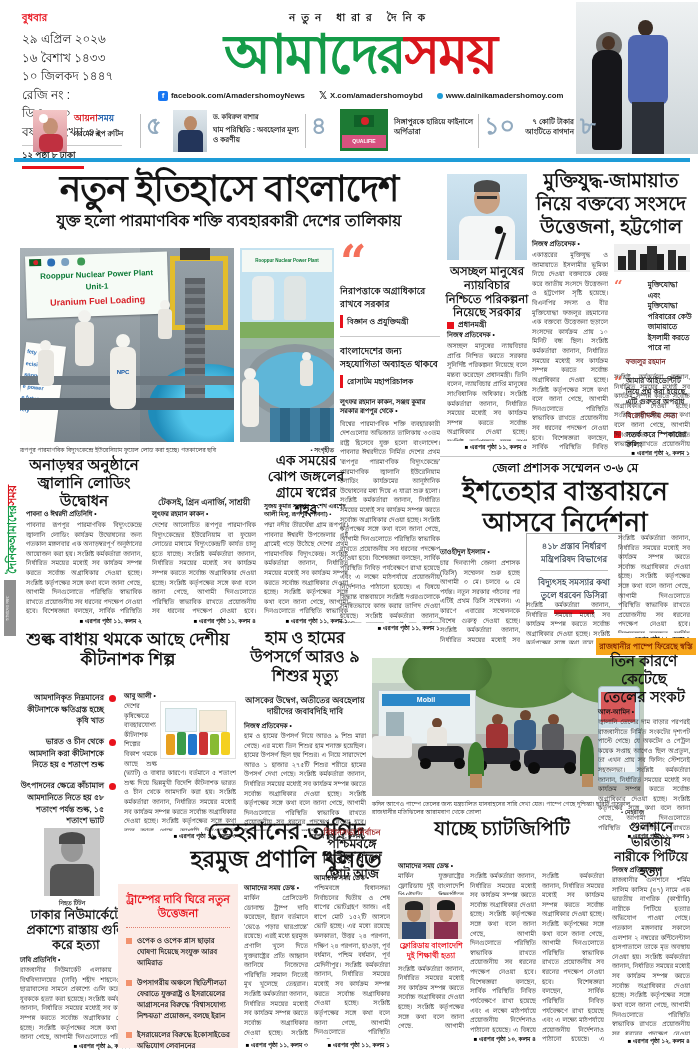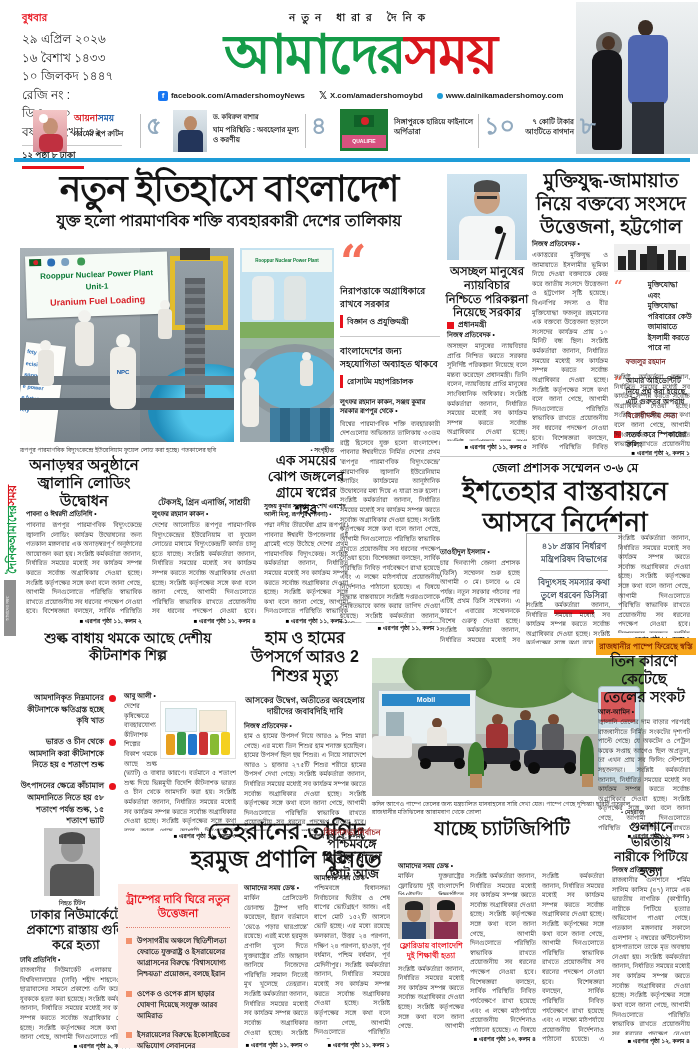--- a/index.html
+++ b/index.html
@@ -298,21 +298,21 @@
   <div class="abs c deck" style="left:152px;top:497px;width:104px;">টেকসই, গ্রিন এনার্জি, সাশ্রয়ী</div>
   <div class="abs byline" style="left:152px;top:510px;width:104px;">লুৎফর রহমান কাকন •</div>
   <div class="abs body-txt" style="left:152px;top:520px;width:104px;height:96px;">দেশের আলোচিত রূপপুর পারমাণবিক বিদ্যুৎকেন্দ্রের ইউরেনিয়াম বা ফুয়েল লোডের মাধ্যমে বিদ্যুৎকেন্দ্রটি কার্যত চালু হতে যাচ্ছে। সংশ্লিষ্ট কর্মকর্তারা জানান, নির্ধারিত সময়ের মধ্যেই সব কার্যক্রম সম্পন্ন করতে সর্বোচ্চ অগ্রাধিকার দেওয়া হচ্ছে। সংশ্লিষ্ট কর্তৃপক্ষের সঙ্গে কথা বলে জানা গেছে, আগামী দিনগুলোতে পরিস্থিতি স্বাভাবিক রাখতে প্রয়োজনীয় সব ধরনের পদক্ষেপ নেওয়া হবে। বিশেষজ্ঞরা বলছেন, সার্বিক পরিস্থিতি নিবিড় পর্যবেক্ষণে রাখা হয়েছে এবং এ লক্ষ্যে মাঠপর্যায়ে প্রয়োজনীয় নির্দেশনাও পাঠানো হয়েছে। এ বিষয়ে সিদ্ধান্ত বাস্তবায়নে সংশ্লিষ্ট দপ্তরগুলোকে সমন্বিতভাবে কাজ করার তাগিদ দেওয়া হয়েছে। সংশ্লিষ্ট কর্মকর্তারা জানান, নির্ধারিত সময়ের মধ্যেই সব কার্যক্রম সম্পন্ন করতে সর্বোচ্চ অগ্রাধিকার দেওয়া হচ্ছে। সংশ্লিষ্ট কর্তৃপক্ষের সঙ্গে কথা বলে জানা গেছে, আগামী দিনগুলোতে পরিস্থিতি স্বাভাবিক রাখতে প্রয়োজনীয় সব ধরনের পদক্ষেপ নেওয়া হবে। বিশেষজ্ঞরা বলছেন, সার্বিক পরিস্থিতি নিবিড় পর্যবেক্ষণে রাখা হয়েছে এবং এ লক্ষ্যে মাঠপর্যায়ে প্রয়োজনীয় নির্দেশনাও পাঠানো হয়েছে। এ বিষয়ে সিদ্ধান্ত বাস্তবায়নে সংশ্লিষ্ট দপ্তরগুলোকে সমন্বিতভাবে কাজ করার তাগিদ দেওয়া হয়েছে। </div>
   <div class="abs more" style="left:152px;top:616px;width:104px;">■ এরপর পৃষ্ঠা ১১, কলম ৪</div>
 
   <div class="abs c hl" style="left:264px;top:453px;width:84px;font-size:13.5px;">এক সময়ের ঝোপ জঙ্গলের গ্রামে স্বপ্নের শহর</div>
   <div class="abs byline" style="left:264px;top:503px;width:84px;font-size:6px;">সুজয় কুমার সরকার ও শেখ এরশেদ আলী মিলু, রূপপুর (পাবনা) •</div>
   <div class="abs body-txt" style="left:264px;top:520px;width:84px;height:96px;">পদ্মা নদীর তীরঘেঁষা গ্রাম রূপপুর। পাবনার ঈশ্বরদী উপজেলার এই গ্রামেই গড়ে উঠেছে দেশের প্রথম পারমাণবিক বিদ্যুৎকেন্দ্র। সংশ্লিষ্ট কর্মকর্তারা জানান, নির্ধারিত সময়ের মধ্যেই সব কার্যক্রম সম্পন্ন করতে সর্বোচ্চ অগ্রাধিকার দেওয়া হচ্ছে। সংশ্লিষ্ট কর্তৃপক্ষের সঙ্গে কথা বলে জানা গেছে, আগামী দিনগুলোতে পরিস্থিতি স্বাভাবিক রাখতে প্রয়োজনীয় সব ধরনের পদক্ষেপ নেওয়া হবে। বিশেষজ্ঞরা বলছেন, সার্বিক পরিস্থিতি নিবিড় পর্যবেক্ষণে রাখা হয়েছে এবং এ লক্ষ্যে মাঠপর্যায়ে প্রয়োজনীয় নির্দেশনাও পাঠানো হয়েছে। এ বিষয়ে সিদ্ধান্ত বাস্তবায়নে সংশ্লিষ্ট দপ্তরগুলোকে সমন্বিতভাবে কাজ করার তাগিদ দেওয়া হয়েছে। সংশ্লিষ্ট কর্মকর্তারা জানান, নির্ধারিত সময়ের মধ্যেই সব কার্যক্রম সম্পন্ন করতে সর্বোচ্চ অগ্রাধিকার দেওয়া হচ্ছে। সংশ্লিষ্ট কর্তৃপক্ষের সঙ্গে কথা বলে জানা গেছে, আগামী দিনগুলোতে পরিস্থিতি স্বাভাবিক রাখতে প্রয়োজনীয় সব ধরনের পদক্ষেপ নেওয়া হবে। বিশেষজ্ঞরা বলছেন, সার্বিক পরিস্থিতি নিবিড় পর্যবেক্ষণে রাখা হয়েছে এবং এ লক্ষ্যে মাঠপর্যায়ে প্রয়োজনীয় নির্দেশনাও পাঠানো হয়েছে। এ বিষয়ে সিদ্ধান্ত বাস্তবায়নে সংশ্লিষ্ট দপ্তরগুলোকে সমন্বিতভাবে কাজ করার তাগিদ দেওয়া হয়েছে। </div>
   <div class="abs more" style="left:264px;top:616px;width:84px;">■ এরপর পৃষ্ঠা ১১, কলম ১</div>
 
-  <div class="abs c hl" style="left:20px;top:630px;width:216px;font-size:14px;">শুল্ক বাধায় থমকে আছে দেশীয় কীটনাশক শিল্প</div>
+  <div class="abs c hl" style="left:20px;top:630px;width:216px;font-size:17px;">শুল্ক বাধায় থমকে আছে দেশীয় কীটনাশক শিল্প</div>
   <div class="abs" style="left:20px;top:692px;width:96px;">
     <div class="pbul">
         <span class="txt">আমদানিকৃত নিম্নমানের কীটনাশকে ক্ষতিগ্রস্ত হচ্ছে কৃষি খাত</span>
         <span class="dot"></span>
       </div>
     <div class="pbul">
         <span class="txt">ভারত ও চীন থেকে আমদানি করা কীটনাশকে নিতে হয় ৫ শতাংশ শুল্ক</span>
         <span class="dot"></span>
       </div>
     <div class="pbul">
@@ -329,21 +329,21 @@
       <div style="left:16px;top:30px;width:9px;height:23px;border-radius:2px;background:#3a9c4a;"></div>
       <div style="left:27px;top:32px;width:9px;height:21px;border-radius:2px;background:#2277cc;"></div>
       <div style="left:38px;top:30px;width:9px;height:23px;border-radius:2px;background:#cc3333;"></div>
       <div style="left:49px;top:32px;width:9px;height:21px;border-radius:2px;background:#88bb33;"></div>
       <div style="left:60px;top:30px;width:9px;height:23px;border-radius:2px;background:#f4d020;"></div>
     </div>
     <span>দেশের কৃষিক্ষেত্রে ব্যবহারযোগ্য কীটনাশক শিল্পের বিকাশ থমকে আছে শুল্ক (ভ্যাট) ও বাধার কারণে। বর্তমানে ৫ শতাংশ শুল্ক দিয়ে ভিন্নমুখী বিদেশি কীটনাশক ভারত ও চীন থেকে আমদানি করা হয়। সংশ্লিষ্ট কর্মকর্তারা জানান, নির্ধারিত সময়ের মধ্যেই সব কার্যক্রম সম্পন্ন করতে সর্বোচ্চ অগ্রাধিকার দেওয়া হচ্ছে। সংশ্লিষ্ট কর্তৃপক্ষের সঙ্গে কথা বলে জানা গেছে, আগামী দিনগুলোতে পরিস্থিতি স্বাভাবিক রাখতে প্রয়োজনীয় সব ধরনের পদক্ষেপ নেওয়া হবে। বিশেষজ্ঞরা বলছেন, সার্বিক পরিস্থিতি নিবিড় পর্যবেক্ষণে রাখা হয়েছে এবং এ লক্ষ্যে মাঠপর্যায়ে প্রয়োজনীয় নির্দেশনাও পাঠানো হয়েছে। এ বিষয়ে সিদ্ধান্ত বাস্তবায়নে সংশ্লিষ্ট দপ্তরগুলোকে সমন্বিতভাবে কাজ করার তাগিদ দেওয়া হয়েছে। সংশ্লিষ্ট কর্মকর্তারা জানান, নির্ধারিত সময়ের মধ্যেই সব কার্যক্রম সম্পন্ন করতে সর্বোচ্চ অগ্রাধিকার দেওয়া হচ্ছে। সংশ্লিষ্ট কর্তৃপক্ষের সঙ্গে কথা বলে জানা গেছে, আগামী দিনগুলোতে পরিস্থিতি স্বাভাবিক রাখতে প্রয়োজনীয় সব ধরনের পদক্ষেপ নেওয়া হবে। বিশেষজ্ঞরা বলছেন, সার্বিক পরিস্থিতি নিবিড় পর্যবেক্ষণে রাখা হয়েছে এবং এ লক্ষ্যে মাঠপর্যায়ে প্রয়োজনীয় নির্দেশনাও পাঠানো হয়েছে। এ বিষয়ে সিদ্ধান্ত বাস্তবায়নে সংশ্লিষ্ট দপ্তরগুলোকে সমন্বিতভাবে কাজ করার তাগিদ দেওয়া হয়েছে। </span>
   </div>
   <div class="abs more" style="left:124px;top:831px;width:112px;">■ এরপর পৃষ্ঠা ১১, কলম ৩</div>
 
-  <div class="abs c hl" style="left:244px;top:628px;width:122px;font-size:16px;">হাম ও হামের উপসর্গে আরও 2 শিশুর মৃত্যু</div>
+  <div class="abs c hl" style="left:244px;top:628px;width:122px;font-size:16px;">হাম ও হামের উপসর্গে আরও ৯ শিশুর মৃত্যু</div>
   <div class="abs c deck" style="left:244px;top:695px;width:122px;">আসকের উদ্বেগ, অতীতের অবহেলায় দায়ীদের জবাবদিহি দাবি</div>
   <div class="abs byline" style="left:244px;top:722px;width:122px;">নিজস্ব প্রতিবেদক •</div>
   <div class="abs body-txt" style="left:244px;top:731px;width:122px;height:100px;">হাম ও হামের উপসর্গ নিয়ে আরও ৯ শিশু মারা গেছে। এর মধ্যে তিন শিশুর হাম শনাক্ত হয়েছিল। হামের উপসর্গ ছিল ছয় শিশুর। এ নিয়ে সারাদেশে আরও ১ হাজার ২৭৫টি শিশুর শরীরে হামের উপসর্গ দেখা গেছে। সংশ্লিষ্ট কর্মকর্তারা জানান, নির্ধারিত সময়ের মধ্যেই সব কার্যক্রম সম্পন্ন করতে সর্বোচ্চ অগ্রাধিকার দেওয়া হচ্ছে। সংশ্লিষ্ট কর্তৃপক্ষের সঙ্গে কথা বলে জানা গেছে, আগামী দিনগুলোতে পরিস্থিতি স্বাভাবিক রাখতে প্রয়োজনীয় সব ধরনের পদক্ষেপ নেওয়া হবে। বিশেষজ্ঞরা বলছেন, সার্বিক পরিস্থিতি নিবিড় পর্যবেক্ষণে রাখা হয়েছে এবং এ লক্ষ্যে মাঠপর্যায়ে প্রয়োজনীয় নির্দেশনাও পাঠানো হয়েছে। এ বিষয়ে সিদ্ধান্ত বাস্তবায়নে সংশ্লিষ্ট দপ্তরগুলোকে সমন্বিতভাবে কাজ করার তাগিদ দেওয়া হয়েছে। সংশ্লিষ্ট কর্মকর্তারা জানান, নির্ধারিত সময়ের মধ্যেই সব কার্যক্রম সম্পন্ন করতে সর্বোচ্চ অগ্রাধিকার দেওয়া হচ্ছে। সংশ্লিষ্ট কর্তৃপক্ষের সঙ্গে কথা বলে জানা গেছে, আগামী দিনগুলোতে পরিস্থিতি স্বাভাবিক রাখতে প্রয়োজনীয় সব ধরনের পদক্ষেপ নেওয়া হবে। বিশেষজ্ঞরা বলছেন, সার্বিক পরিস্থিতি নিবিড় পর্যবেক্ষণে রাখা হয়েছে এবং এ লক্ষ্যে মাঠপর্যায়ে প্রয়োজনীয় নির্দেশনাও পাঠানো হয়েছে। এ বিষয়ে সিদ্ধান্ত বাস্তবায়নে সংশ্লিষ্ট দপ্তরগুলোকে সমন্বিতভাবে কাজ করার তাগিদ দেওয়া হয়েছে। </div>
   <div class="abs more" style="left:244px;top:831px;width:122px;">■ এরপর পৃষ্ঠা ১২, কলম ১</div>
 
   <div class="ph" style="left:372px;top:658px;width:272px;height:138px;background:linear-gradient(#d8e6d4 0 18%,#c2cfc4 18% 55%,#b5b5b0 55%);">
     <div style="left:90px;top:-20px;width:120px;height:70px;border-radius:50%;background:radial-gradient(circle,#5d8c44 0 55%,#4a7636);"></div>
     <div style="left:190px;top:-14px;width:100px;height:60px;border-radius:50%;background:radial-gradient(circle,#6a9950 0 55%,#527f3c);"></div>
     <div style="left:30px;top:-12px;width:90px;height:52px;border-radius:50%;background:radial-gradient(circle,#54823f 0 55%,#446e31);"></div>
     <div style="left:6px;top:32px;width:96px;height:52px;background:#e9f0f2;border:1px solid #c5cdd0;"></div>
@@ -398,25 +398,25 @@
   <div class="abs more" style="left:20px;top:1041px;width:112px;">■ এরপর পৃষ্ঠা ৯, কলম ১</div>
 
   <div class="abs c hl" style="left:130px;top:818px;width:312px;font-size:23px;">
     <span style="display:block;">তেহরানের তাগিদ</span>
     <span style="display:block;">হরমুজ প্রণালি খুলতে</span>
   </div>
   <div class="abs pinkbox" style="left:118px;top:884px;width:104px;height:152px;">
     <div class="pb-title">ট্রাম্পের দাবি ঘিরে নতুন উত্তেজনা</div>
     <div class="pb-item">
         <span class="sq"></span>
-        <span>উপসাগরীয় অঞ্চলে স্থিতিশীলতা ফেরাতে যুক্তরাষ্ট্র ও ইসরায়েলের আগ্রাসনের বিরুদ্ধে 'বিশ্বাসযোগ্য নিশ্চয়তা' প্রয়োজন, বলছে ইরান</span>
+        <span>ওপেক ও ওপেক প্লাস ছাড়ার ঘোষণা দিয়েছে সংযুক্ত আরব আমিরাত</span>
       </div>
     <div class="pb-item">
         <span class="sq"></span>
-        <span>ওপেক ও ওপেক প্লাস ছাড়ার ঘোষণা দিয়েছে সংযুক্ত আরব আমিরাত</span>
+        <span>উপসাগরীয় অঞ্চলে স্থিতিশীলতা ফেরাতে যুক্তরাষ্ট্র ও ইসরায়েলের আগ্রাসনের বিরুদ্ধে 'বিশ্বাসযোগ্য নিশ্চয়তা' প্রয়োজন, বলছে ইরান</span>
       </div>
     <div class="pb-item">
         <span class="sq"></span>
         <span>ইসরায়েলের বিরুদ্ধে ইকোসাইডের অভিযোগ লেবাননের</span>
       </div>
   </div>
   <div class="abs byline" style="left:244px;top:884px;width:64px;">আমাদের সময় ডেস্ক •</div>
   <div class="abs body-txt" style="left:244px;top:893px;width:64px;height:146px;">মার্কিন প্রেসিডেন্ট ডোনাল্ড ট্রাম্প দাবি করেছেন, ইরান বর্তমানে 'ভেঙে পড়ার দ্বারপ্রান্তে' রয়েছে। এরই মধ্যে হরমুজ প্রণালি খুলে দিতে যুক্তরাষ্ট্রের প্রতি আহ্বান জানিয়ে নিজেদের পরিস্থিতি সামাল নিতেই মুখ খুলেছে তেহরান। সংশ্লিষ্ট কর্মকর্তারা জানান, নির্ধারিত সময়ের মধ্যেই সব কার্যক্রম সম্পন্ন করতে সর্বোচ্চ অগ্রাধিকার দেওয়া হচ্ছে। সংশ্লিষ্ট কর্তৃপক্ষের সঙ্গে কথা বলে জানা গেছে, আগামী দিনগুলোতে পরিস্থিতি স্বাভাবিক রাখতে প্রয়োজনীয় সব ধরনের পদক্ষেপ নেওয়া হবে। বিশেষজ্ঞরা বলছেন, সার্বিক পরিস্থিতি নিবিড় পর্যবেক্ষণে রাখা হয়েছে এবং এ লক্ষ্যে মাঠপর্যায়ে প্রয়োজনীয় নির্দেশনাও পাঠানো হয়েছে। এ বিষয়ে সিদ্ধান্ত বাস্তবায়নে সংশ্লিষ্ট দপ্তরগুলোকে সমন্বিতভাবে কাজ করার তাগিদ দেওয়া হয়েছে। সংশ্লিষ্ট কর্মকর্তারা জানান, নির্ধারিত সময়ের মধ্যেই সব কার্যক্রম সম্পন্ন করতে সর্বোচ্চ অগ্রাধিকার দেওয়া হচ্ছে। সংশ্লিষ্ট কর্তৃপক্ষের সঙ্গে কথা বলে জানা গেছে, আগামী দিনগুলোতে পরিস্থিতি স্বাভাবিক রাখতে প্রয়োজনীয় সব ধরনের পদক্ষেপ নেওয়া হবে। বিশেষজ্ঞরা বলছেন, সার্বিক পরিস্থিতি নিবিড় পর্যবেক্ষণে রাখা হয়েছে এবং এ লক্ষ্যে মাঠপর্যায়ে প্রয়োজনীয় নির্দেশনাও পাঠানো হয়েছে। এ বিষয়ে সিদ্ধান্ত বাস্তবায়নে সংশ্লিষ্ট দপ্তরগুলোকে সমন্বিতভাবে কাজ করার তাগিদ দেওয়া হয়েছে। সংশ্লিষ্ট কর্মকর্তারা জানান, নির্ধারিত সময়ের মধ্যেই সব কার্যক্রম সম্পন্ন করতে সর্বোচ্চ অগ্রাধিকার দেওয়া হচ্ছে। সংশ্লিষ্ট কর্তৃপক্ষের সঙ্গে কথা বলে জানা গেছে, আগামী দিনগুলোতে পরিস্থিতি স্বাভাবিক রাখতে প্রয়োজনীয় সব ধরনের পদক্ষেপ নেওয়া হবে। বিশেষজ্ঞরা বলছেন, সার্বিক পরিস্থিতি নিবিড় পর্যবেক্ষণে রাখা হয়েছে এবং এ লক্ষ্যে মাঠপর্যায়ে প্রয়োজনীয় নির্দেশনাও পাঠানো হয়েছে। এ বিষয়ে সিদ্ধান্ত বাস্তবায়নে সংশ্লিষ্ট দপ্তরগুলোকে সমন্বিতভাবে কাজ করার তাগিদ দেওয়া হয়েছে। </div>
   <div class="abs more" style="left:244px;top:1040px;width:64px;">■ এরপর পৃষ্ঠা ১১, কলম ৩</div>
 

